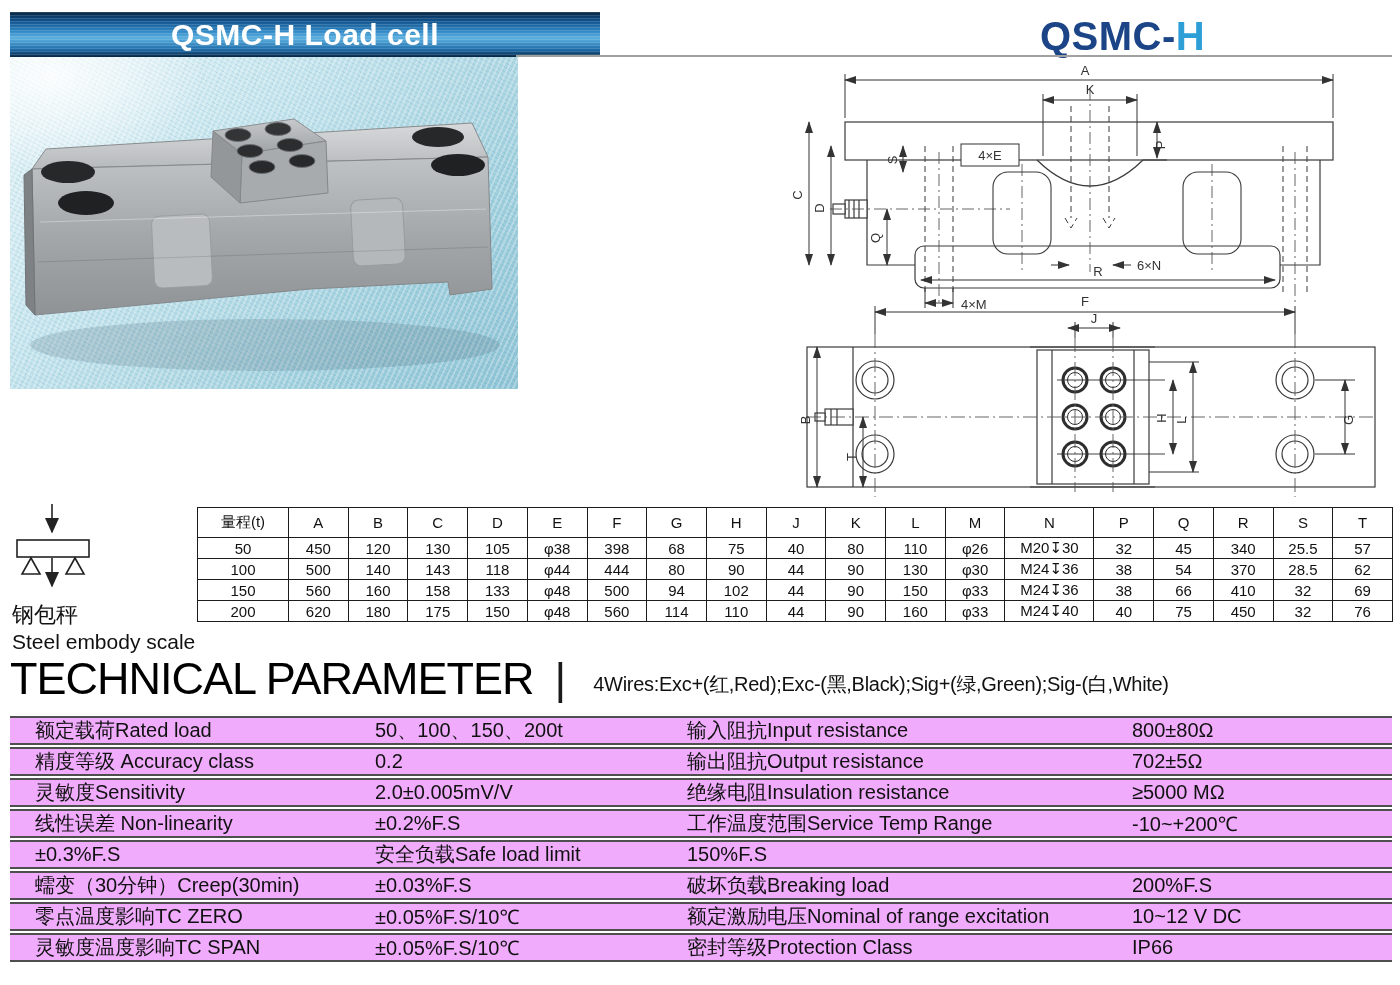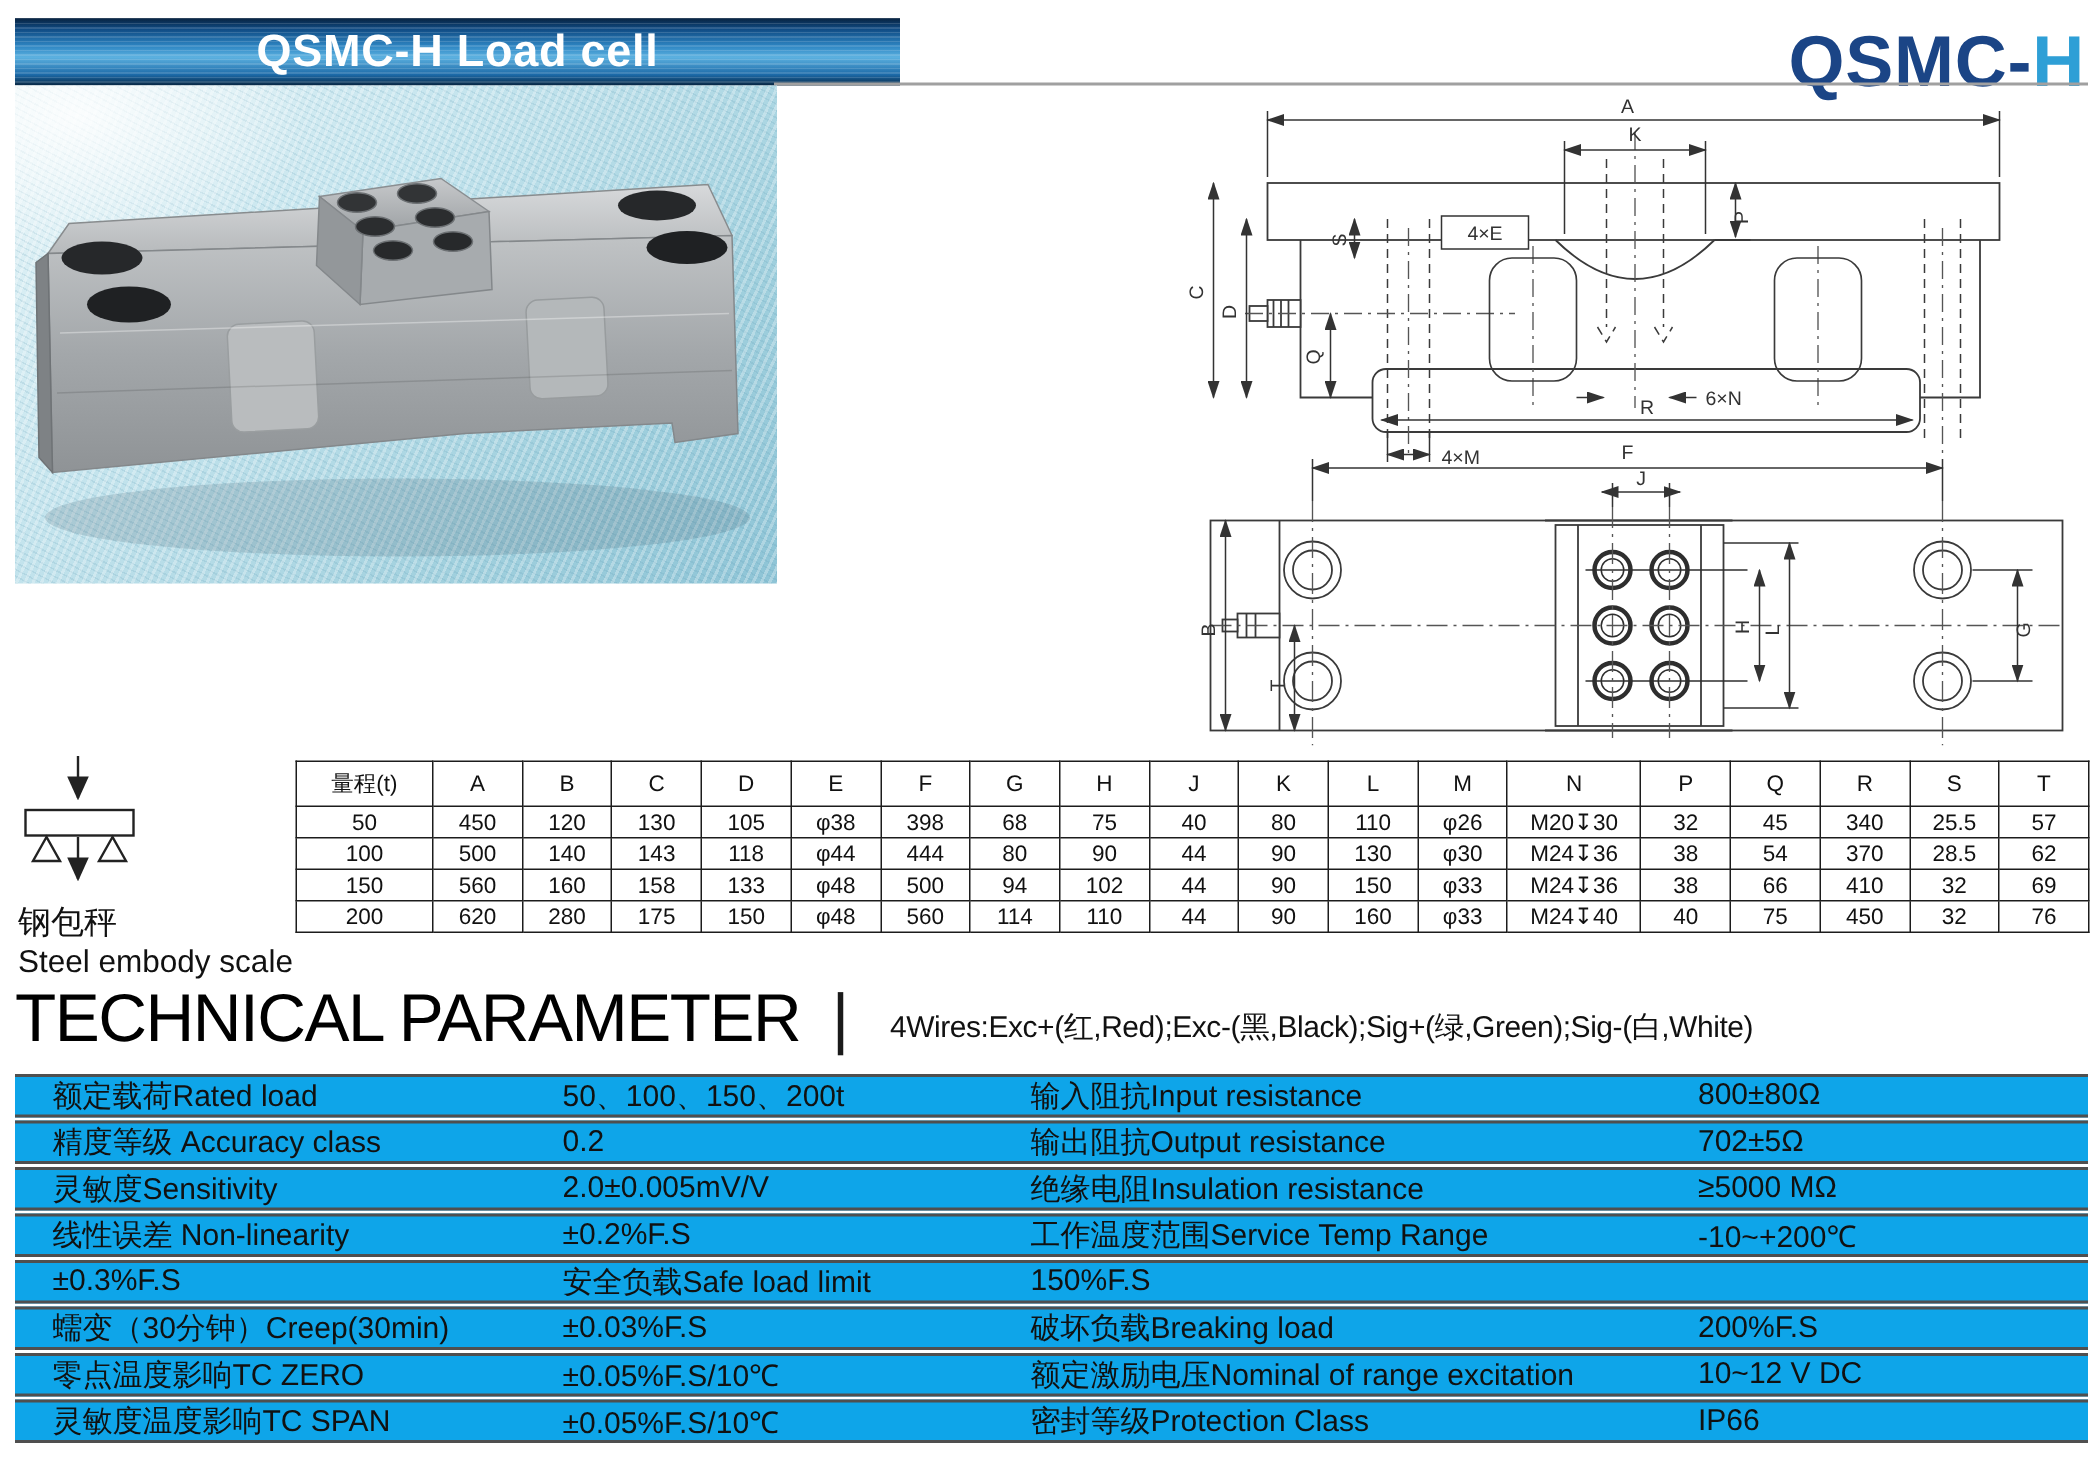--- a/index.html
+++ b/index.html
@@ -10,21 +10,21 @@
   
   .banner{
     position:absolute;left:10px;top:12px;width:590px;height:45px;
     background:
       repeating-linear-gradient(180deg, rgba(255,255,255,.14) 0 1px, rgba(0,0,0,0) 1px 3px),
       linear-gradient(180deg,#08223f 0%,#0f4a82 16%,#2e86c3 42%,#5cb1e0 58%,#1c6aa8 84%,#082743 100%);
     display:flex;align-items:center;justify-content:center;
   }
   .banner-title{color:#fff;font-size:30px;font-weight:bold;letter-spacing:.5px;}
   .model-code{position:absolute;left:1040px;top:14px;width:350px;height:42px;
-    text-align:right;font-size:48px;font-weight:bold;letter-spacing:.5px;}
+    font-size:40px;font-weight:bold;letter-spacing:.5px;}
   .model-dark{color:#1b4586;}
   .model-light{color:#2e9fd6;}
   .top-rule{position:absolute;left:516px;top:55px;width:876px;height:2px;background:#a0a0a0;}
 
   
   .photo{
     position:absolute;left:10px;top:57px;width:508px;height:332px;
     background:
       radial-gradient(ellipse 260px 160px at 8% 6%, rgba(255,255,255,.85) 0%, rgba(255,255,255,0) 60%),
       repeating-linear-gradient(115deg, rgba(255,255,255,.28) 0 2px, rgba(0,0,0,0) 2px 5px),
@@ -56,21 +56,21 @@
 
   
   .tech-head{position:absolute;left:10px;top:656px;display:flex;align-items:flex-end;gap:27px;}
   .tech-title{font-size:45px;font-weight:normal;letter-spacing:-1px;color:#000;line-height:1;margin:0;}
   .tech-bar{font-size:45px;line-height:1;font-weight:normal;margin-left:-6px;}
   .tech-note{font-size:20px;color:#111;margin-bottom:3px;letter-spacing:-0.3px;}
 
   
   .params{position:absolute;left:10px;top:716px;width:1382px;}
   .param-row{
-    height:25px;margin-bottom:2px;background:#0ea5e9;
+    height:25px;margin-bottom:2px;background:#f0abfc;
     border-top:2px solid #4f4f4f;border-bottom:2px solid #4f4f4f;
     display:grid;grid-template-columns:340px 312px 445px auto;
     align-items:center;padding-left:25px;
   }
   .param-label,.param-value{font-size:20px;color:#111;white-space:nowrap;overflow:hidden;}
 </style>
 </head>
 <body>
 
 <div class="banner">
@@ -407,21 +407,21 @@
           <td>M24↧36</td>
           <td>38</td>
           <td>66</td>
           <td>410</td>
           <td>32</td>
           <td>69</td>
         </tr>
         <tr>
           <td>200</td>
           <td>620</td>
-          <td>280</td>
+          <td>180</td>
           <td>175</td>
           <td>150</td>
           <td>φ48</td>
           <td>560</td>
           <td>114</td>
           <td>110</td>
           <td>44</td>
           <td>90</td>
           <td>160</td>
           <td>φ33</td>

